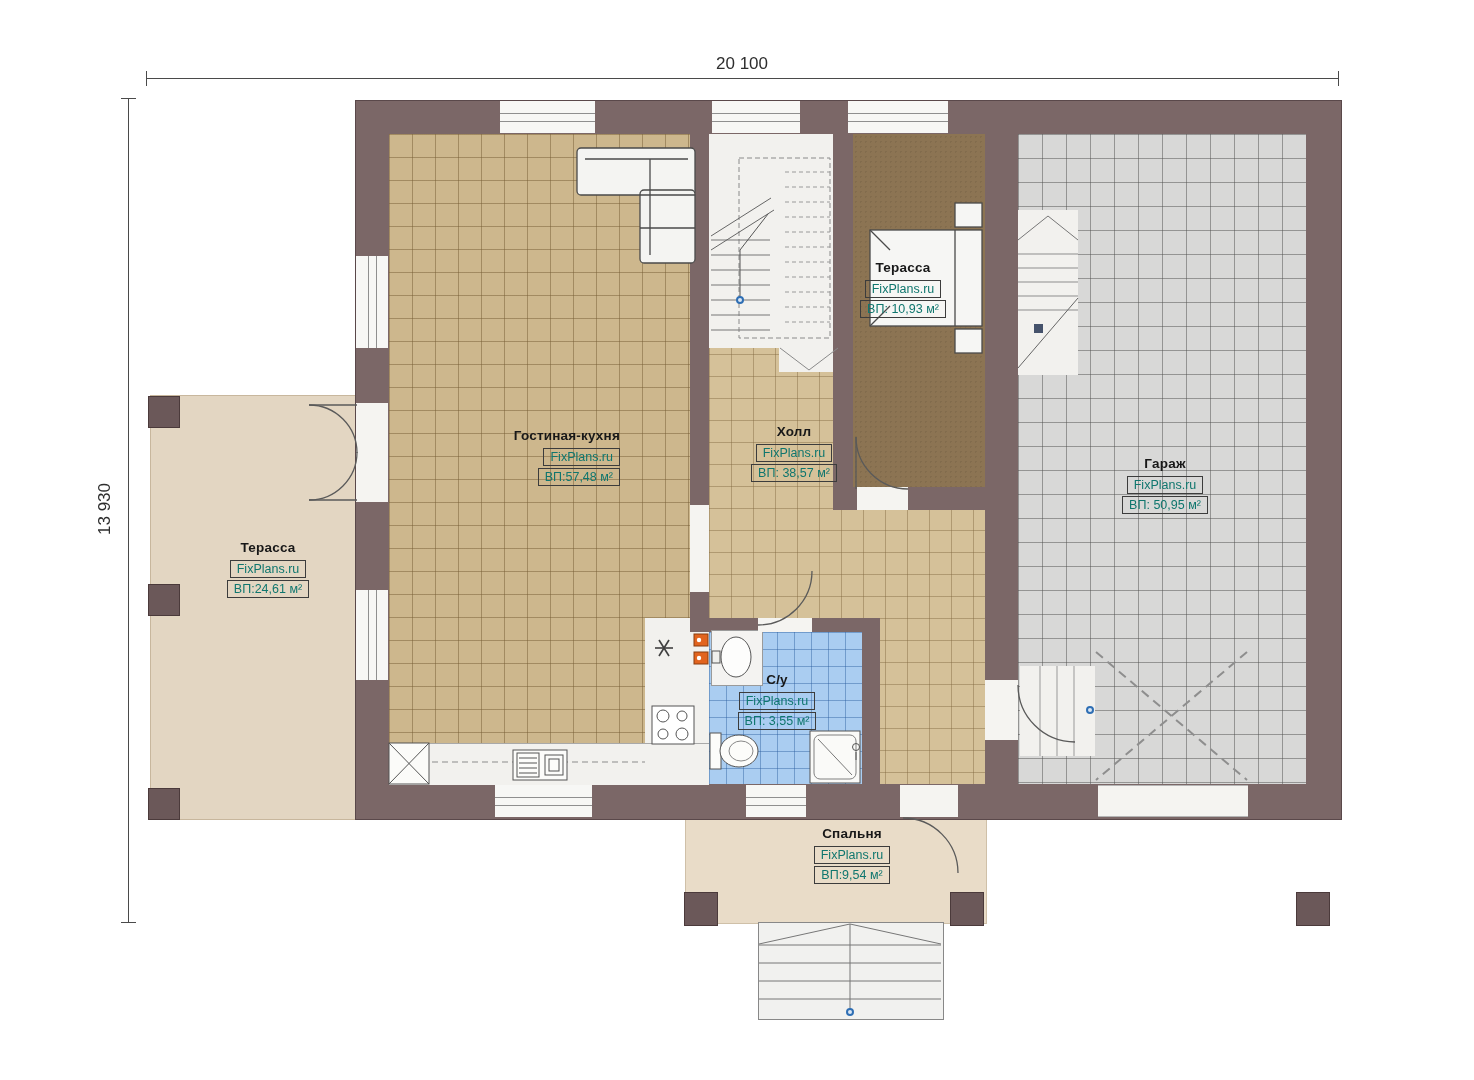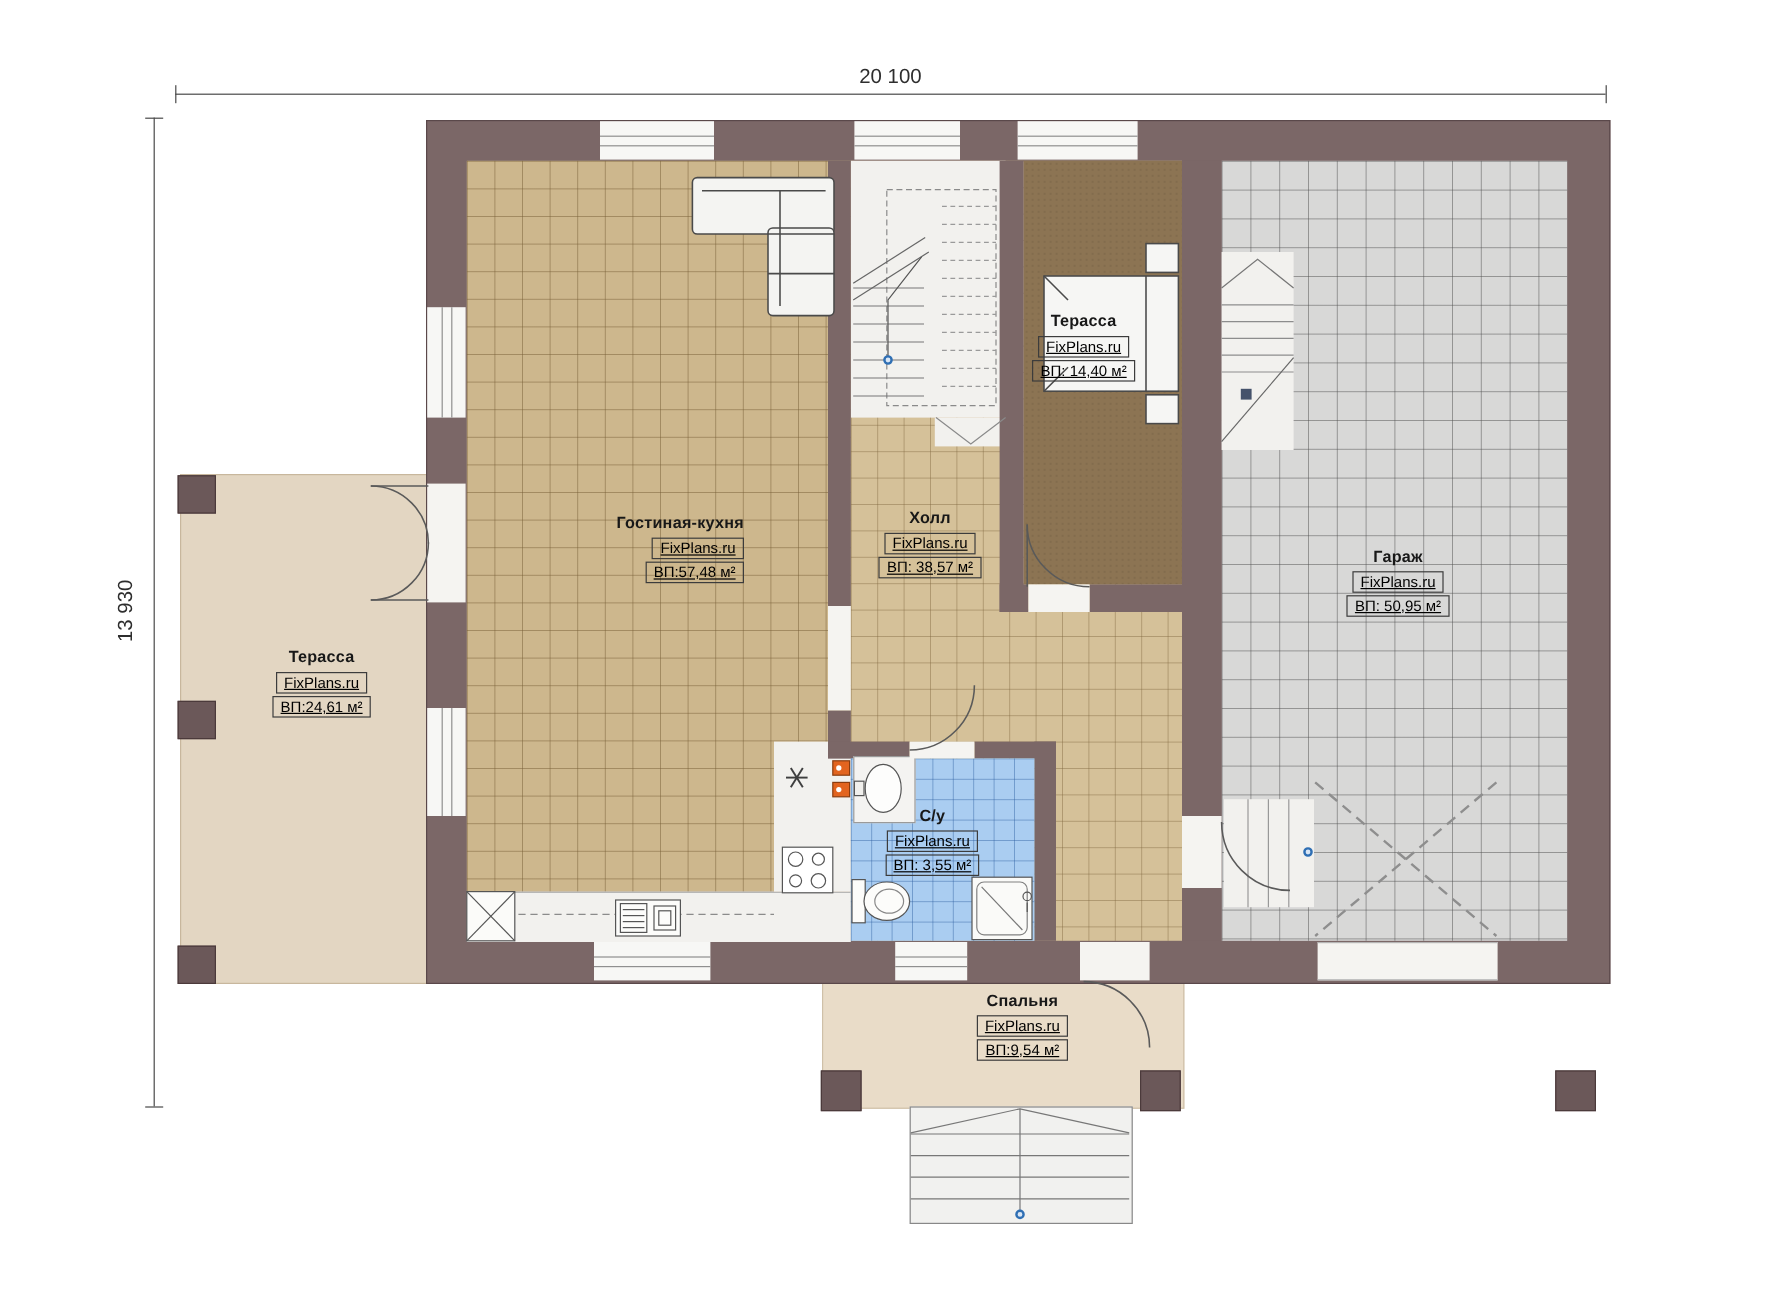--- a/index.html
+++ b/index.html
@@ -44,21 +44,21 @@
 
   
   .post{background:#6b5859;border:1px solid #4b3a3b;}
 
   
   .bdot{width:8px;height:8px;border-radius:50%;border:2px solid #2f6fb4;background:#d9e6f5;box-sizing:border-box;}
 
   
   .room-label{display:flex;flex-direction:column;align-items:center;z-index:30;}
   .rl-name{font-size:13.5px;font-weight:bold;color:#181818;letter-spacing:.2px;margin-bottom:3px;}
-  .rl-box{border:1px solid #3c3c3c;padding:1px 6px;font-size:12.5px;color:#000000;margin-top:2px;background:transparent;white-space:nowrap;text-decoration:underline;}
+  .rl-box{border:1px solid #3c3c3c;padding:1px 6px;font-size:12.5px;color:#0f766e;margin-top:2px;background:transparent;white-space:nowrap;}
 
   
   .dim-line{background:#4a4a4a;}
   .dim-label{font-size:17px;color:#2e2e2e;text-align:center;}
   .dim-vert{transform:rotate(-90deg);transform-origin:center center;}
 
   svg{position:absolute;left:0;top:0;pointer-events:none;}
 </style>
 </head>
 <body>
@@ -300,29 +300,29 @@
   <div class="abs room-label" style="left:188px;top:540px;width:160px;">
     <div class="rl-name">Терасса</div>
     <div class="rl-box">FixPlans.ru</div>
     <div class="rl-box">ВП:24,61 м²</div>
   </div>
   <div class="abs room-label" style="left:460px;top:428px;width:160px;align-items:flex-end;">
     <div class="rl-name">Гостиная-кухня</div>
     <div class="rl-box">FixPlans.ru</div>
     <div class="rl-box">ВП:57,48 м²</div>
   </div>
-  <div class="abs room-label" style="left:695px;top:424px;width:160px;">
+  <div class="abs room-label" style="left:714px;top:424px;width:160px;">
     <div class="rl-name">Холл</div>
     <div class="rl-box">FixPlans.ru</div>
     <div class="rl-box">ВП: 38,57 м²</div>
   </div>
   <div class="abs room-label" style="left:823px;top:260px;width:160px;">
     <div class="rl-name">Терасса</div>
     <div class="rl-box">FixPlans.ru</div>
-    <div class="rl-box">ВП: 14,40 м²</div>
+    <div class="rl-box">ВП: 10,93 м²</div>
   </div>
   <div class="abs room-label" style="left:1085px;top:456px;width:160px;">
     <div class="rl-name">Гараж</div>
     <div class="rl-box">FixPlans.ru</div>
     <div class="rl-box">ВП: 50,95 м²</div>
   </div>
   <div class="abs room-label" style="left:697px;top:672px;width:160px;">
     <div class="rl-name">С/у</div>
     <div class="rl-box">FixPlans.ru</div>
     <div class="rl-box">ВП: 3,55 м²</div>

